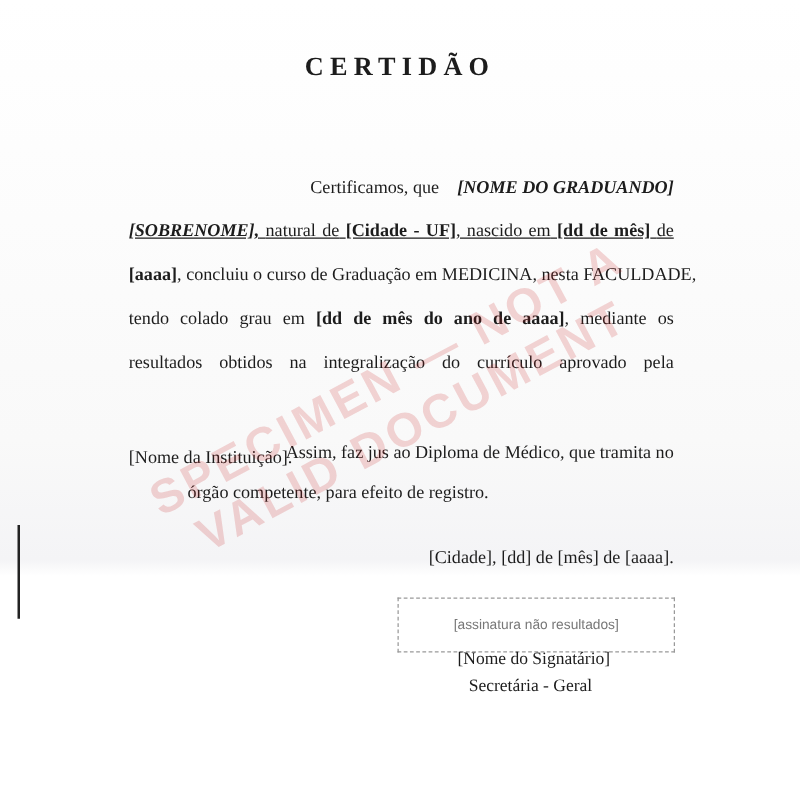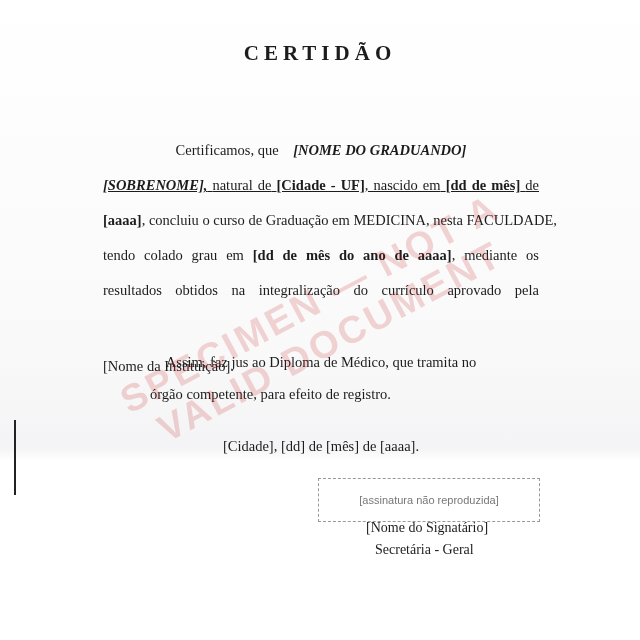--- a/index.html
+++ b/index.html
@@ -18,21 +18,21 @@
     }
     .title {
       position: absolute; top: 41px; left: 0; width: 640px; text-align: center;
       font-weight: bold; font-size: 21px; letter-spacing: 5px;
     }
     .line {
       position: absolute; left: 103px; width: 436px; font-size: 14.5px;
       white-space: nowrap; line-height: 18px;
     }
     .justify { text-align: justify; text-align-last: justify; }
-    .right { text-align: center; }
+    .right { text-align: right; }
     .b { font-weight: bold; text-align: center; }
     .bi { font-weight: bold; font-style: italic; }
     .sig-placeholder {
       position: absolute; left: 318px; top: 478px; width: 220px; height: 42px;
       border: 1px dashed #999; color: #777; font-size: 11px;
       display: flex; align-items: center; justify-content: center;
       font-family: "Liberation Sans", sans-serif;
     }
     .signer { position: absolute; left: 360px; font-size: 14px; }
     .watermark {
@@ -74,19 +74,19 @@
 
   <div class="line justify" style="top:281px;">resultados obtidos na integralização do currículo aprovado pela</div>
 
   <div class="line" style="top:332px;margin-top:25px;">[Nome da Instituição].</div>
 
   <div class="line right" style="top:353px;">Assim, faz jus ao Diploma de Médico, que tramita no</div>
   <div class="line" style="top:385px;margin-left:47px;">órgão competente, para efeito de registro.</div>
 
   <div class="line right" style="top:437px;">[Cidade], [dd] de [mês] de [aaaa].</div>
 
-  <div class="sig-placeholder">[assinatura não reproduzida]</div>
+  <div class="sig-placeholder">[assinatura não resultados]</div>
 
   <div class="signer" style="top:520px; left:366px;">[Nome do Signatário]</div>
   <div class="signer" style="top:542px; left:375px;">Secretária - Geral</div>
 
   <div class="watermark">SPECIMEN — NOT A VALID DOCUMENT</div>
 </div>
 
 </body></html>

